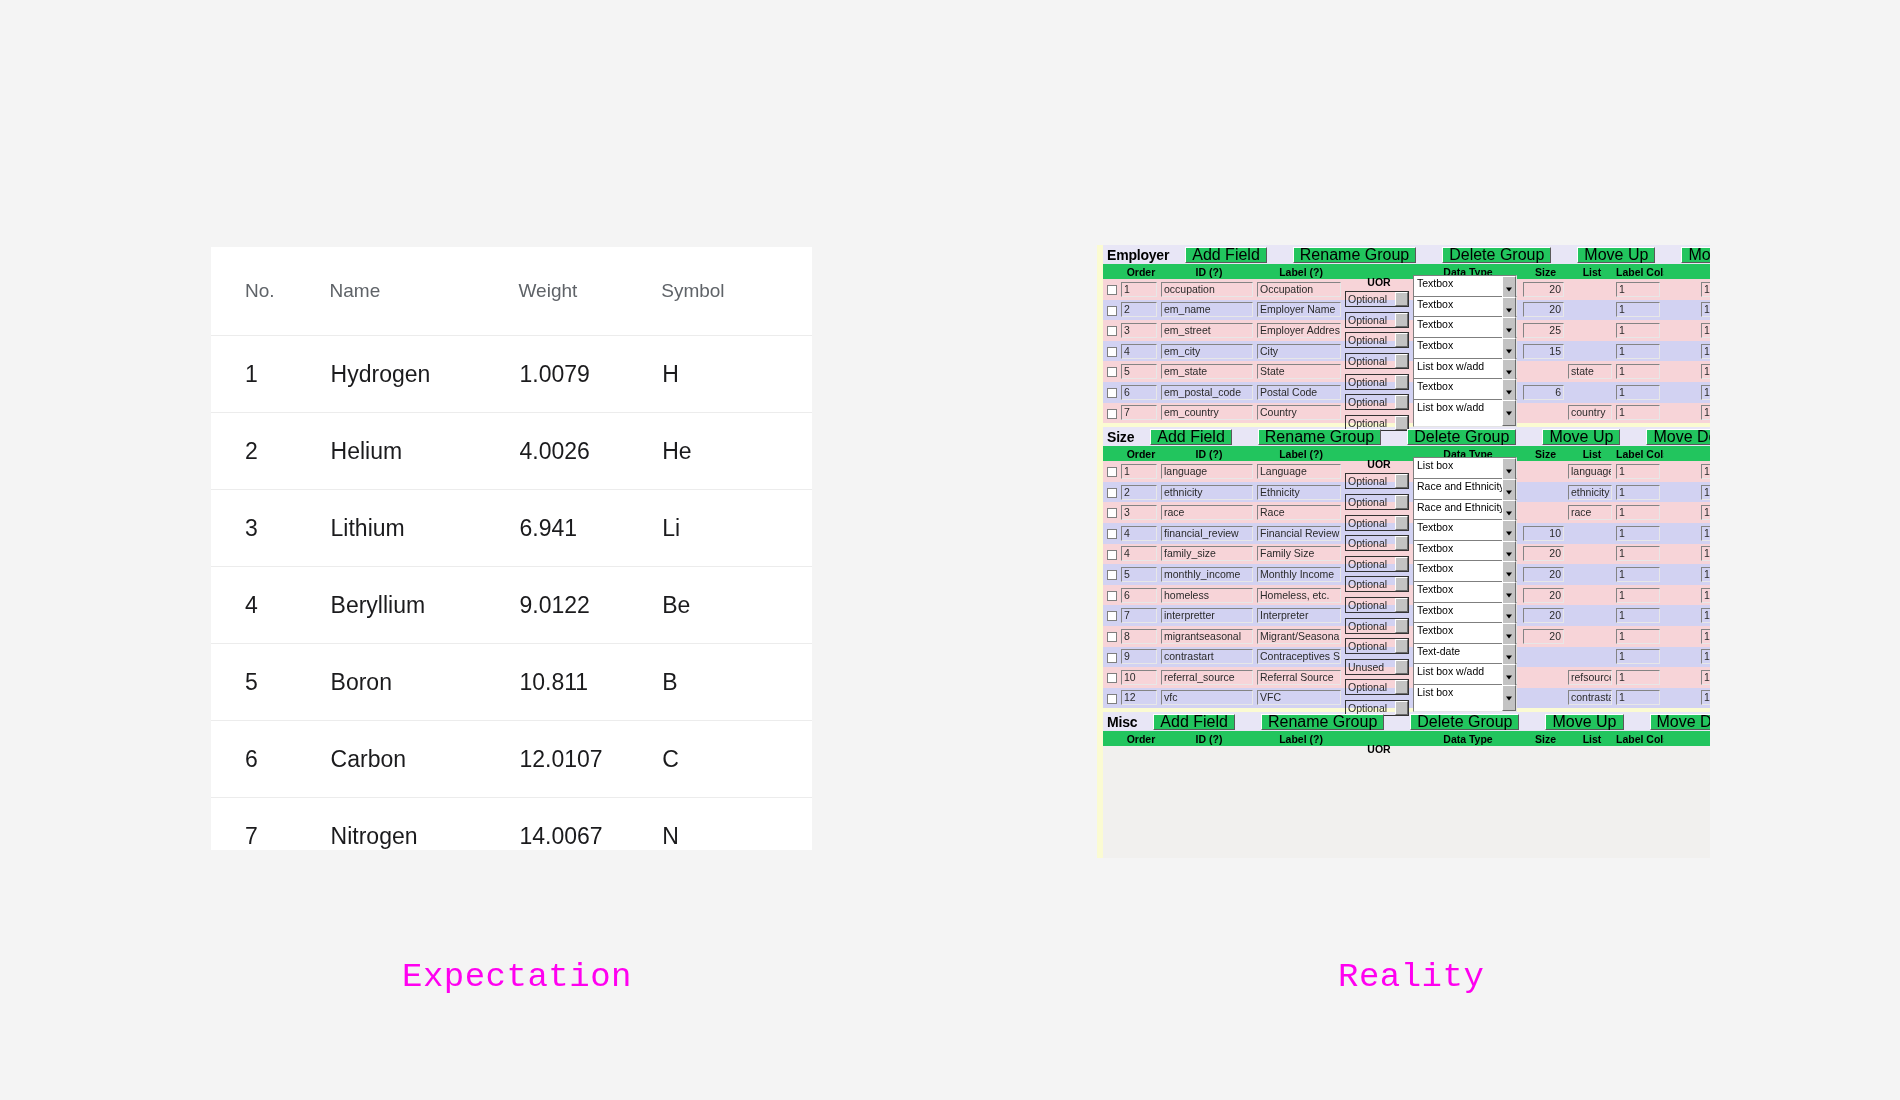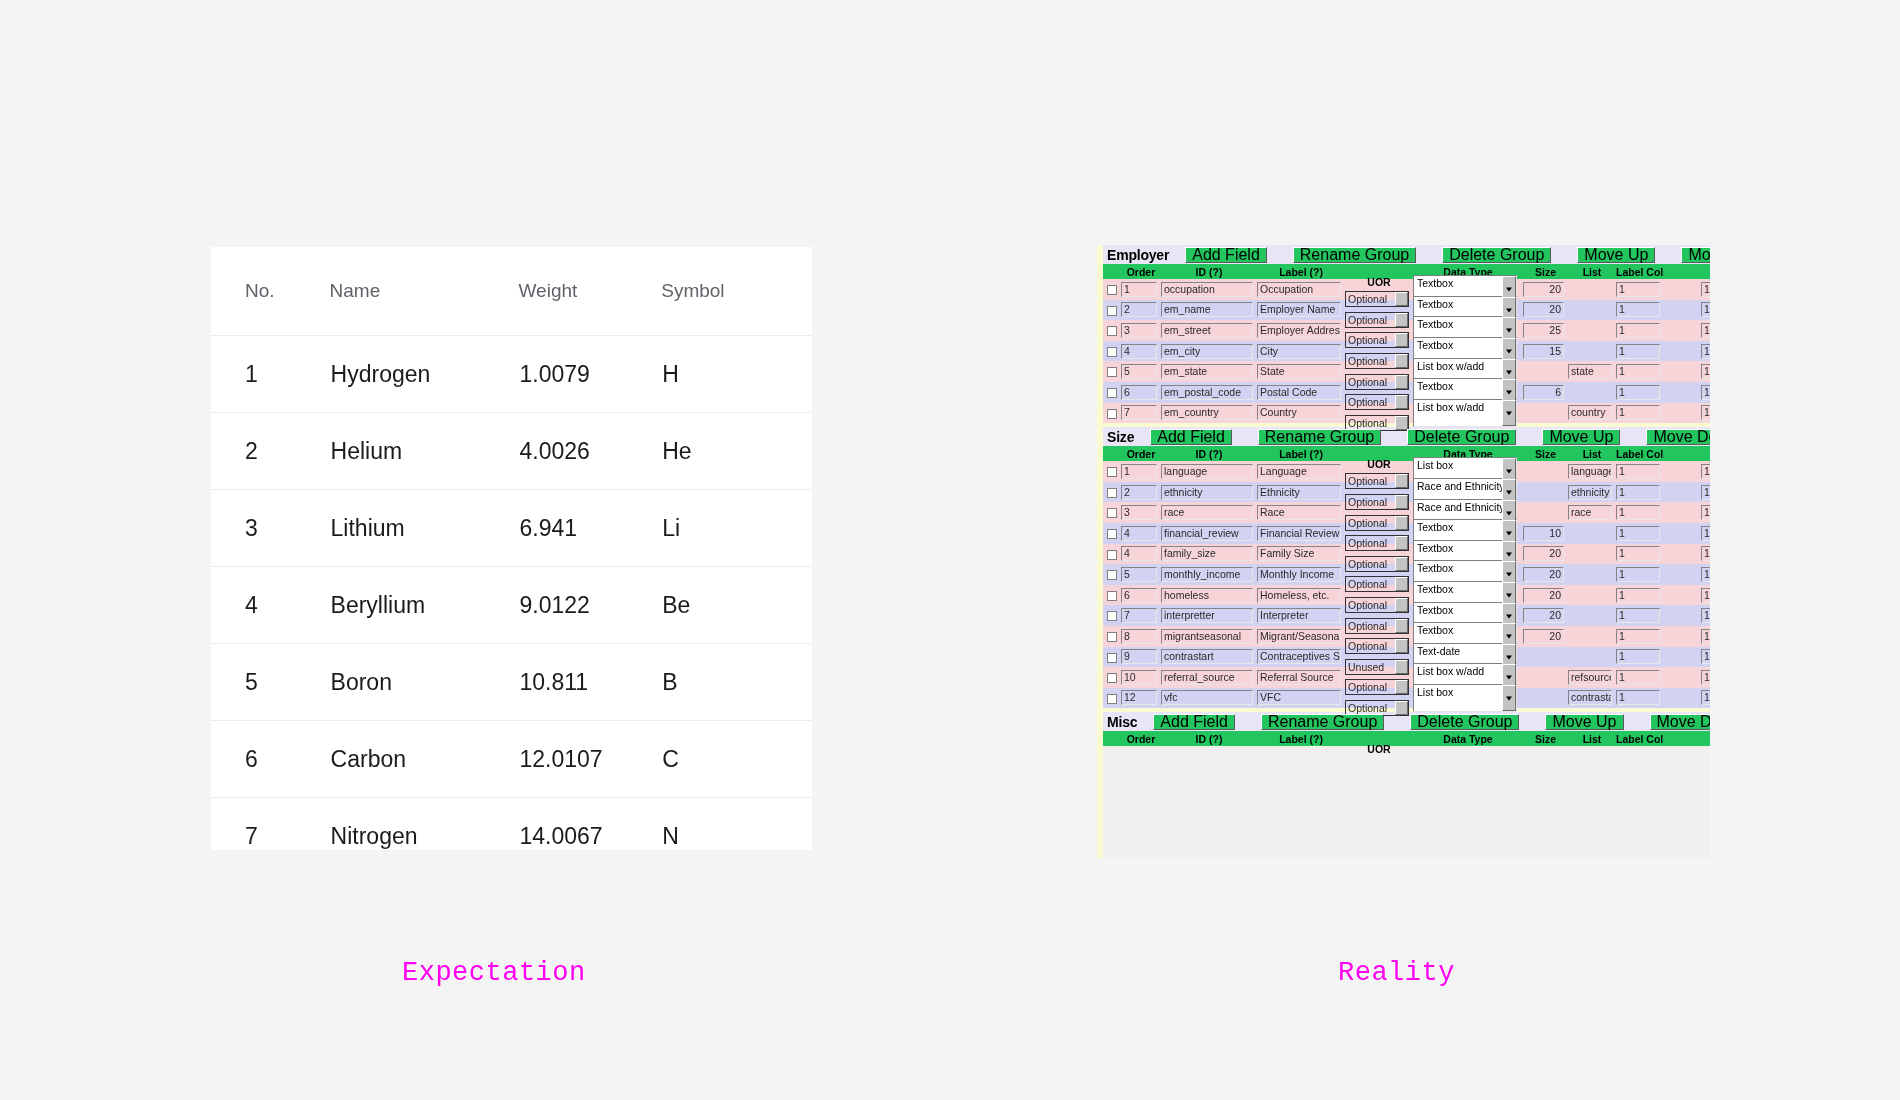--- a/index.html
+++ b/index.html
@@ -221,21 +221,21 @@
     border-left: 3.5px solid transparent;
     border-right: 3.5px solid transparent;
     border-top: 4px solid #000;
   }
 
   
   .caption {
     position: absolute;
     top: 958px;
     font-family: "Liberation Mono", monospace;
-    font-size: 27px;
+    font-size: 34px;
     color: #ff00f0;
     letter-spacing: 0.5px;
     white-space: nowrap;
   }
   #caption-left  { left: 402px; }
   #caption-right { left: 1338px; }
 </style>
 </head>
 <body>
 

